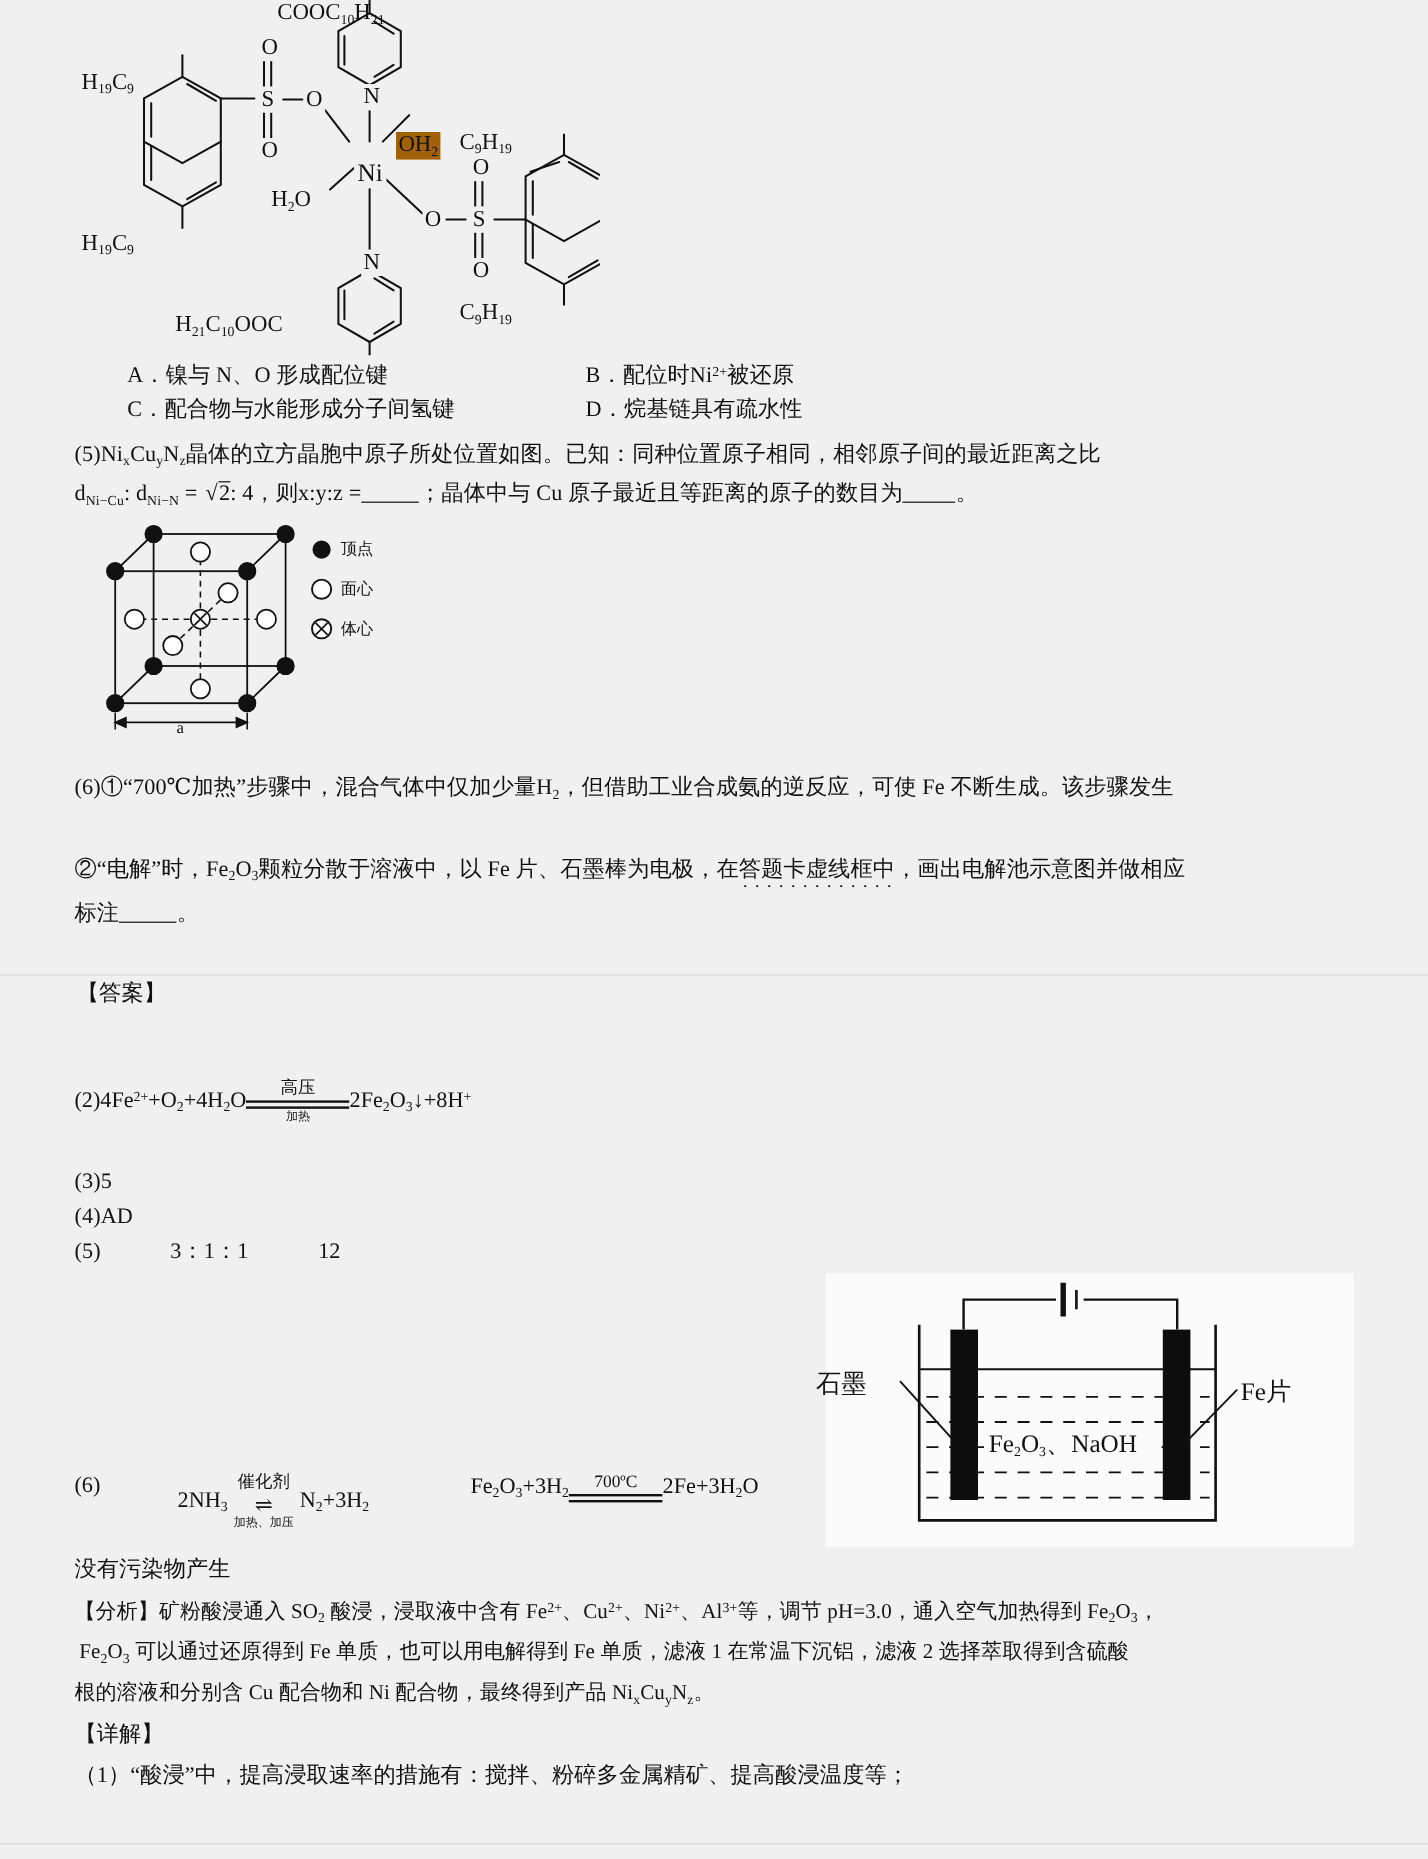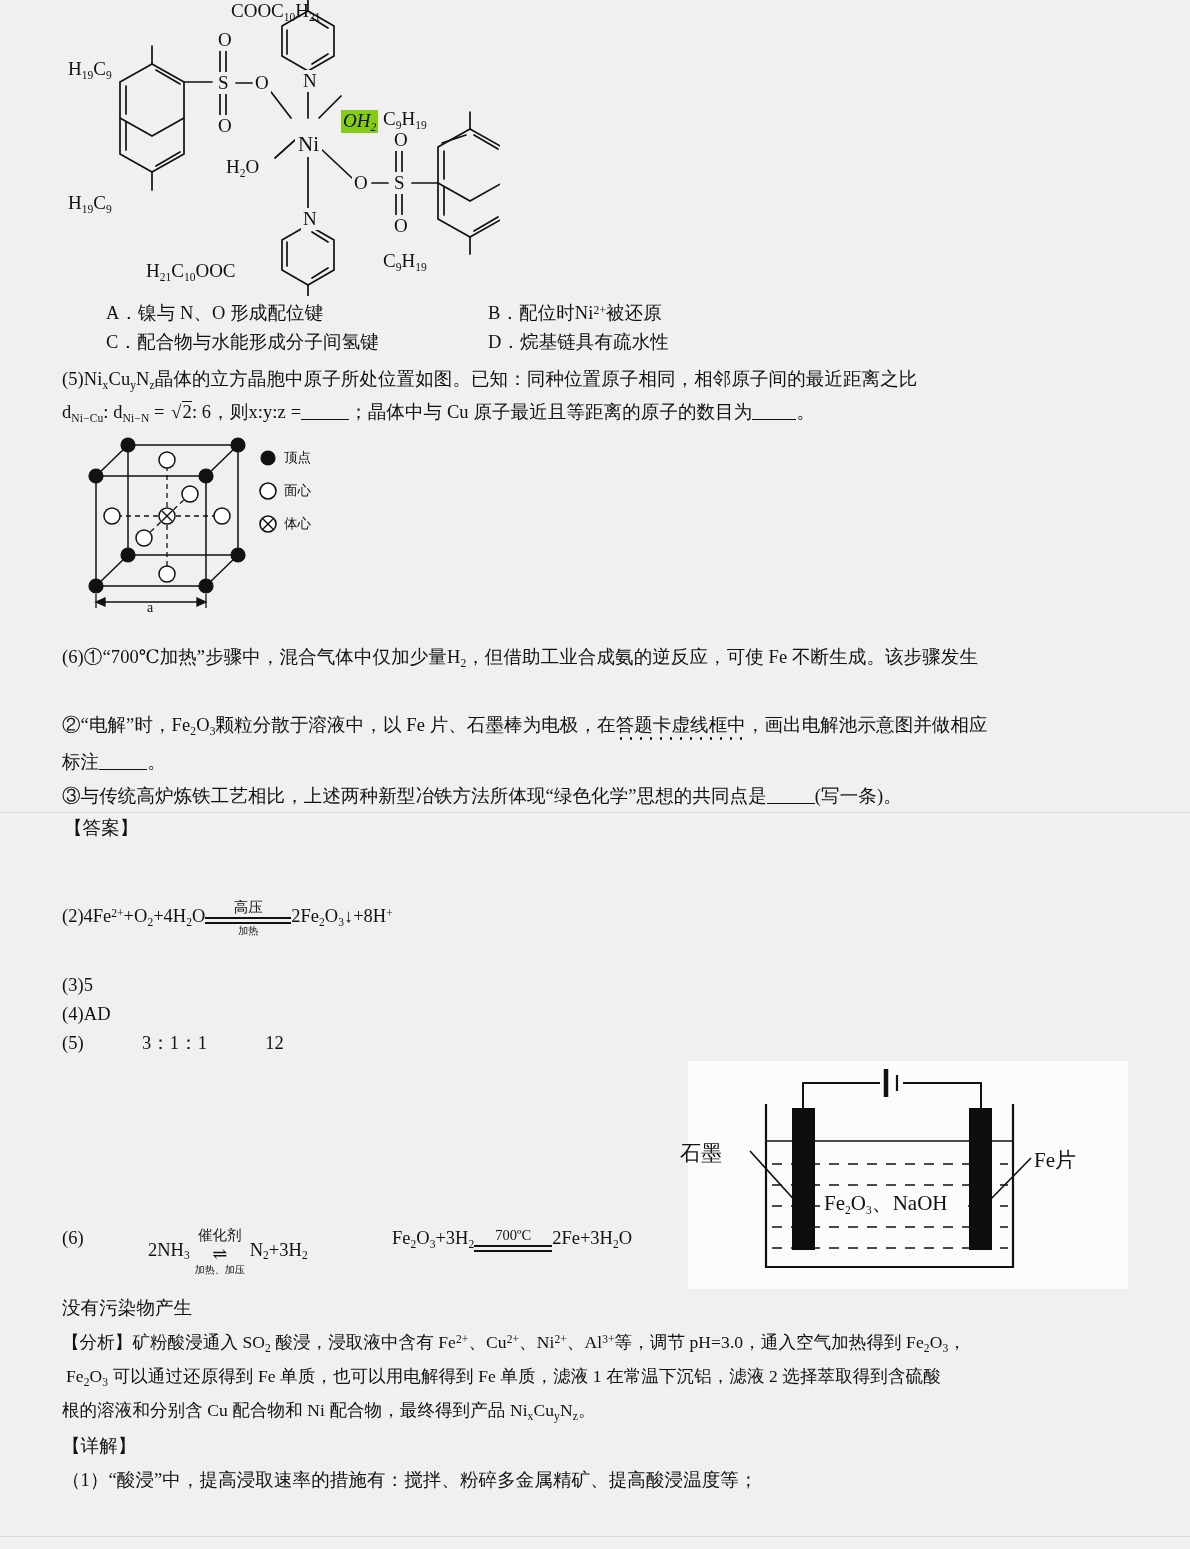--- a/index.html
+++ b/index.html
@@ -158,21 +158,21 @@
       <span style="position:absolute;left:156px;top:29px;font-size:19px;background:#f0f0f0;padding:0 2px;">O</span>
       <span style="position:absolute;left:156px;top:72px;font-size:19px;background:#f0f0f0;padding:0 2px;">S</span>
       <span style="position:absolute;left:156px;top:115px;font-size:19px;background:#f0f0f0;padding:0 2px;">O</span>
       <span style="position:absolute;left:193px;top:72px;font-size:19px;background:#f0f0f0;padding:0 2px;">O</span>
 
       <span style="position:absolute;left:241px;top:70px;font-size:19px;background:#f0f0f0;padding:0 2px;">N</span>
       <span style="position:absolute;left:241px;top:208px;font-size:19px;background:#f0f0f0;padding:0 2px;">N</span>
 
       <span style="position:absolute;left:235px;top:132px;font-size:21px;background:#f0f0f0;padding:0 3px;">Ni</span>
 
-      <span style="position:absolute;left:281px;top:110px;font-size:19px;background:#84cc16;padding:0 2px;font-style:italic;">OH<span class="ind">2</span></span>
+      <span style="position:absolute;left:270px;top:110px;font-size:19px;background:#a16207;padding:0 2px;">OH<span class="ind">2</span></span>
       <span style="position:absolute;left:164px;top:156px;font-size:19px;background:#f0f0f0;padding:0 2px;">H<span class="ind">2</span>O</span>
 
       <span style="position:absolute;left:292px;top:172px;font-size:19px;background:#f0f0f0;padding:0 2px;">O</span>
       <span style="position:absolute;left:332px;top:129px;font-size:19px;background:#f0f0f0;padding:0 2px;">O</span>
       <span style="position:absolute;left:332px;top:172px;font-size:19px;background:#f0f0f0;padding:0 2px;">S</span>
       <span style="position:absolute;left:332px;top:215px;font-size:19px;background:#f0f0f0;padding:0 2px;">O</span>
     </div>
   </div>
 
   <div class="ln" style="left:106px; top:301px;text-align:center;">
@@ -186,21 +186,21 @@
   </div>
   <div class="ln" style="left:488px; top:330px;">
     <span>D．</span><span>烷基链具有疏水性</span>
   </div>
 
   <div class="ln" style="left:62px; top:367px;">
     <span>(5)Ni</span><span class="ind">x</span><span>Cu</span><span class="ind">y</span><span>N</span><span class="ind">z</span><span>晶体的立方晶胞中原子所处位置如图。已知：同种位置原子相同，相邻原子间的最近距离之比</span>
   </div>
 
   <div class="ln" style="left:62px; top:400px;">
-    <span>d</span><span class="ind">Ni−Cu</span><span>: d</span><span class="ind">Ni−N</span><span> = </span><span class="sqrt">√<span class="rad">2</span></span><span>: 6，则x:y:z =</span><span class="blank b1"></span><span>；晶体中与 Cu 原子最近且等距离的原子的数目为</span><span class="blank b2"></span><span>。</span>
+    <span>d</span><span class="ind">Ni−Cu</span><span>: d</span><span class="ind">Ni−N</span><span> = </span><span class="sqrt">√<span class="rad">2</span></span><span>: 4，则x:y:z =</span><span class="blank b1"></span><span>；晶体中与 Cu 原子最近且等距离的原子的数目为</span><span class="blank b2"></span><span>。</span>
   </div>
 
   <div id="cell">
     <svg width="340" height="190" viewBox="0 0 340 190" xmlns="http://www.w3.org/2000/svg">
 
       <g stroke="#111" stroke-width="1.5" fill="none">
 
         <rect x="24" y="48" width="110" height="110"></rect>
 
         <rect x="56" y="17" width="110" height="110"></rect>
@@ -271,23 +271,20 @@
 
   <div class="ln" style="left:62px; top:645px;">
     <span>(6)①“700℃加热”步骤中，混合气体中仅加少量H</span><span class="ind">2</span><span>，但借助工业合成氨的逆反应，可使 Fe 不断生成。该步骤发生</span>
   </div>
   <div class="ln" style="left:62px; top:713px;">
     <span>②“电解”时，Fe</span><span class="ind">2</span><span>O</span><span class="ind">3</span><span>颗粒分散于溶液中，以 Fe 片、石墨棒为电极，在</span><span class="dotu">答题卡虚线框中</span><span>，画出电解池示意图并做相应</span>
   </div>
   <div class="ln" style="left:62px; top:750px;">
     <span>标注</span><span class="blank b1"></span><span>。</span>
   </div>
-  <div class="ln" style="left:62px; top:784px;">
-    <span>③与传统高炉炼铁工艺相比，上述两种新型冶铁方法所体现“绿色化学”思想的共同点是</span><span class="blank b1"></span><span>(写一条)。</span>
-  </div>
 
   <div class="divider" style="top:812px;"></div>
 
   <div class="ln" style="left:64px; top:816px;">【答案】</div>
 
   <div class="eqwrap" style="left:62px; top:900px;">
     <span>(2)4Fe</span><span class="sup">2+</span><span>+O</span><span class="ind">2</span><span>+4H</span><span class="ind">2</span><span>O</span><span class="rxn" style="width:86px;"><span class="above">高压</span><span class="dblarrow"></span><span class="below">加热</span></span><span>2Fe</span><span class="ind">2</span><span>O</span><span class="ind">3</span><span>↓</span><span>+8H</span><span class="sup">+</span>
   </div>
 
   <div class="ln" style="left:62px; top:973px;">(3)5</div>

